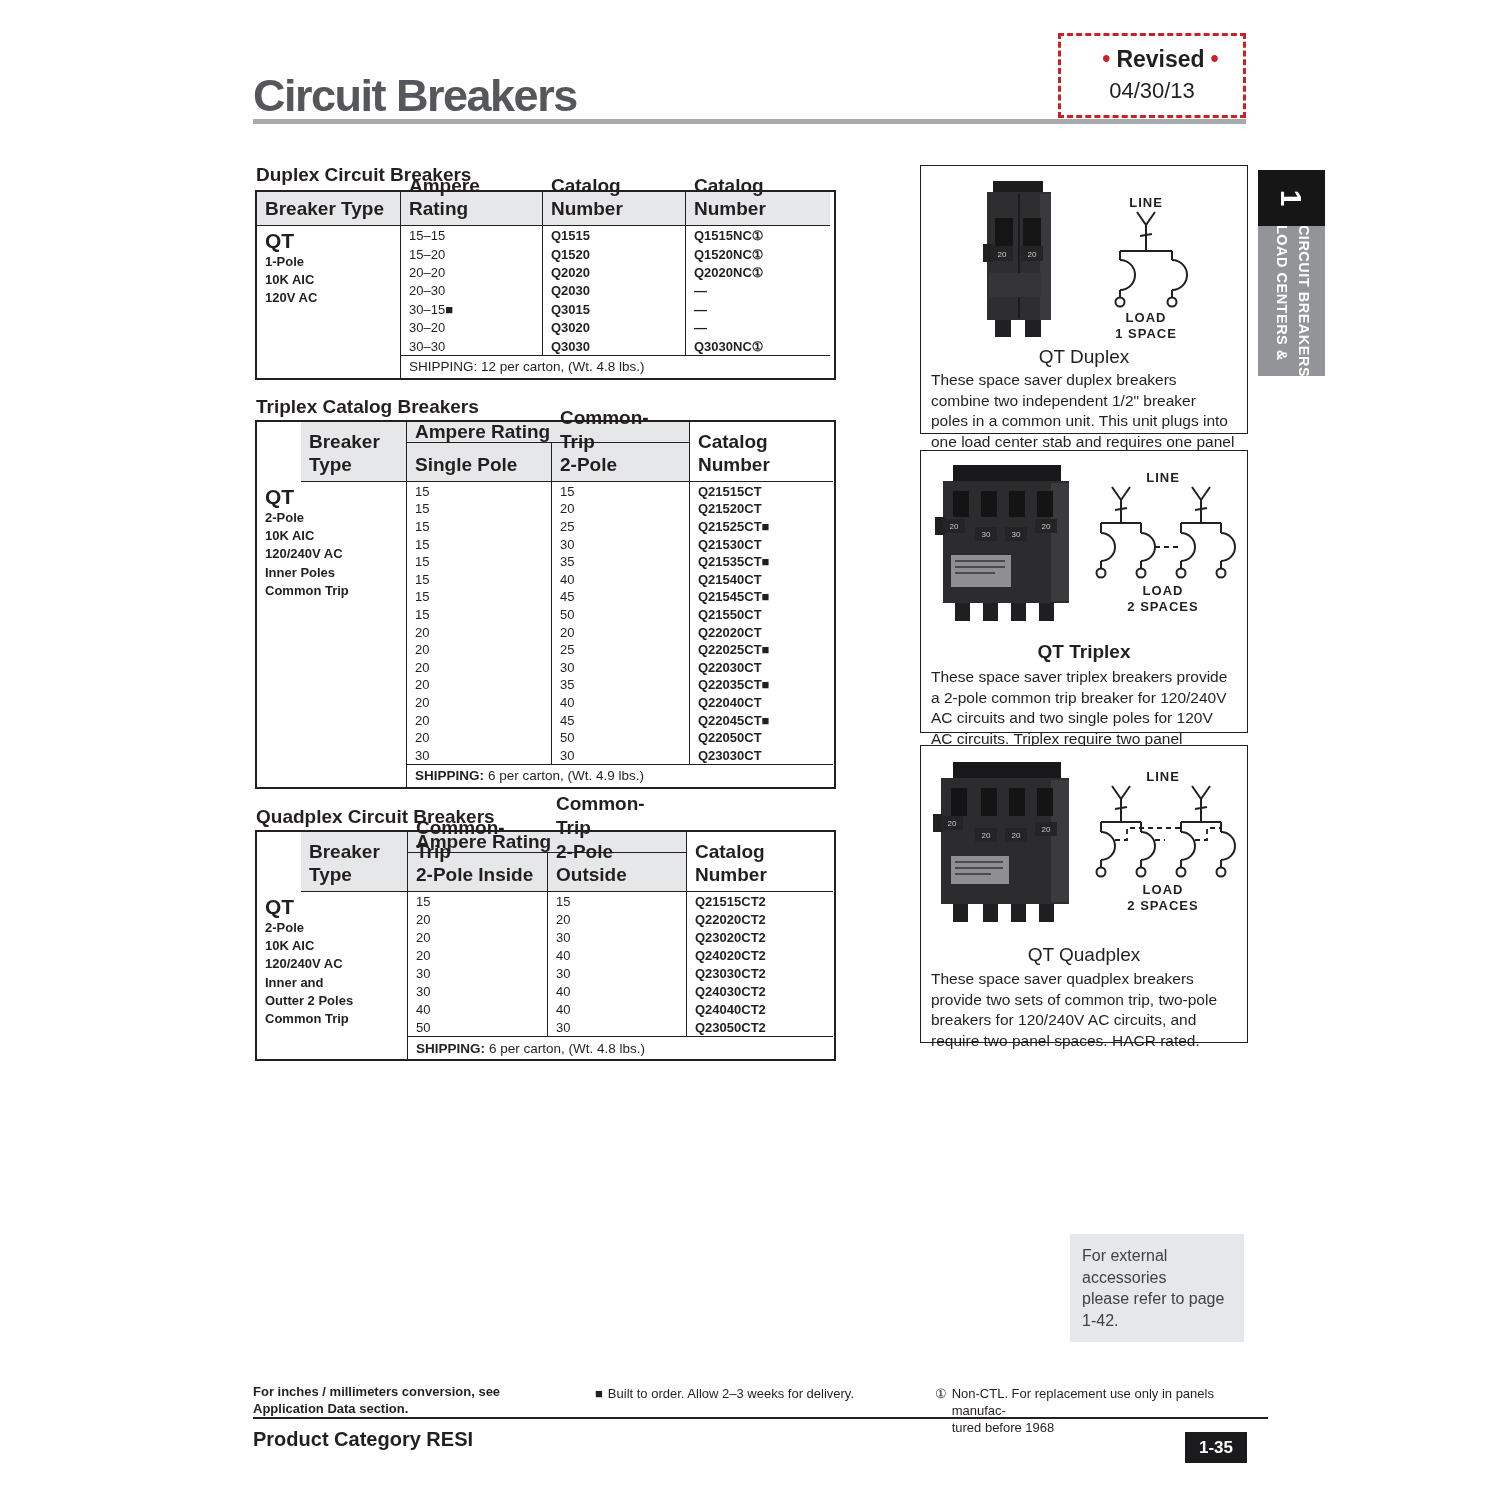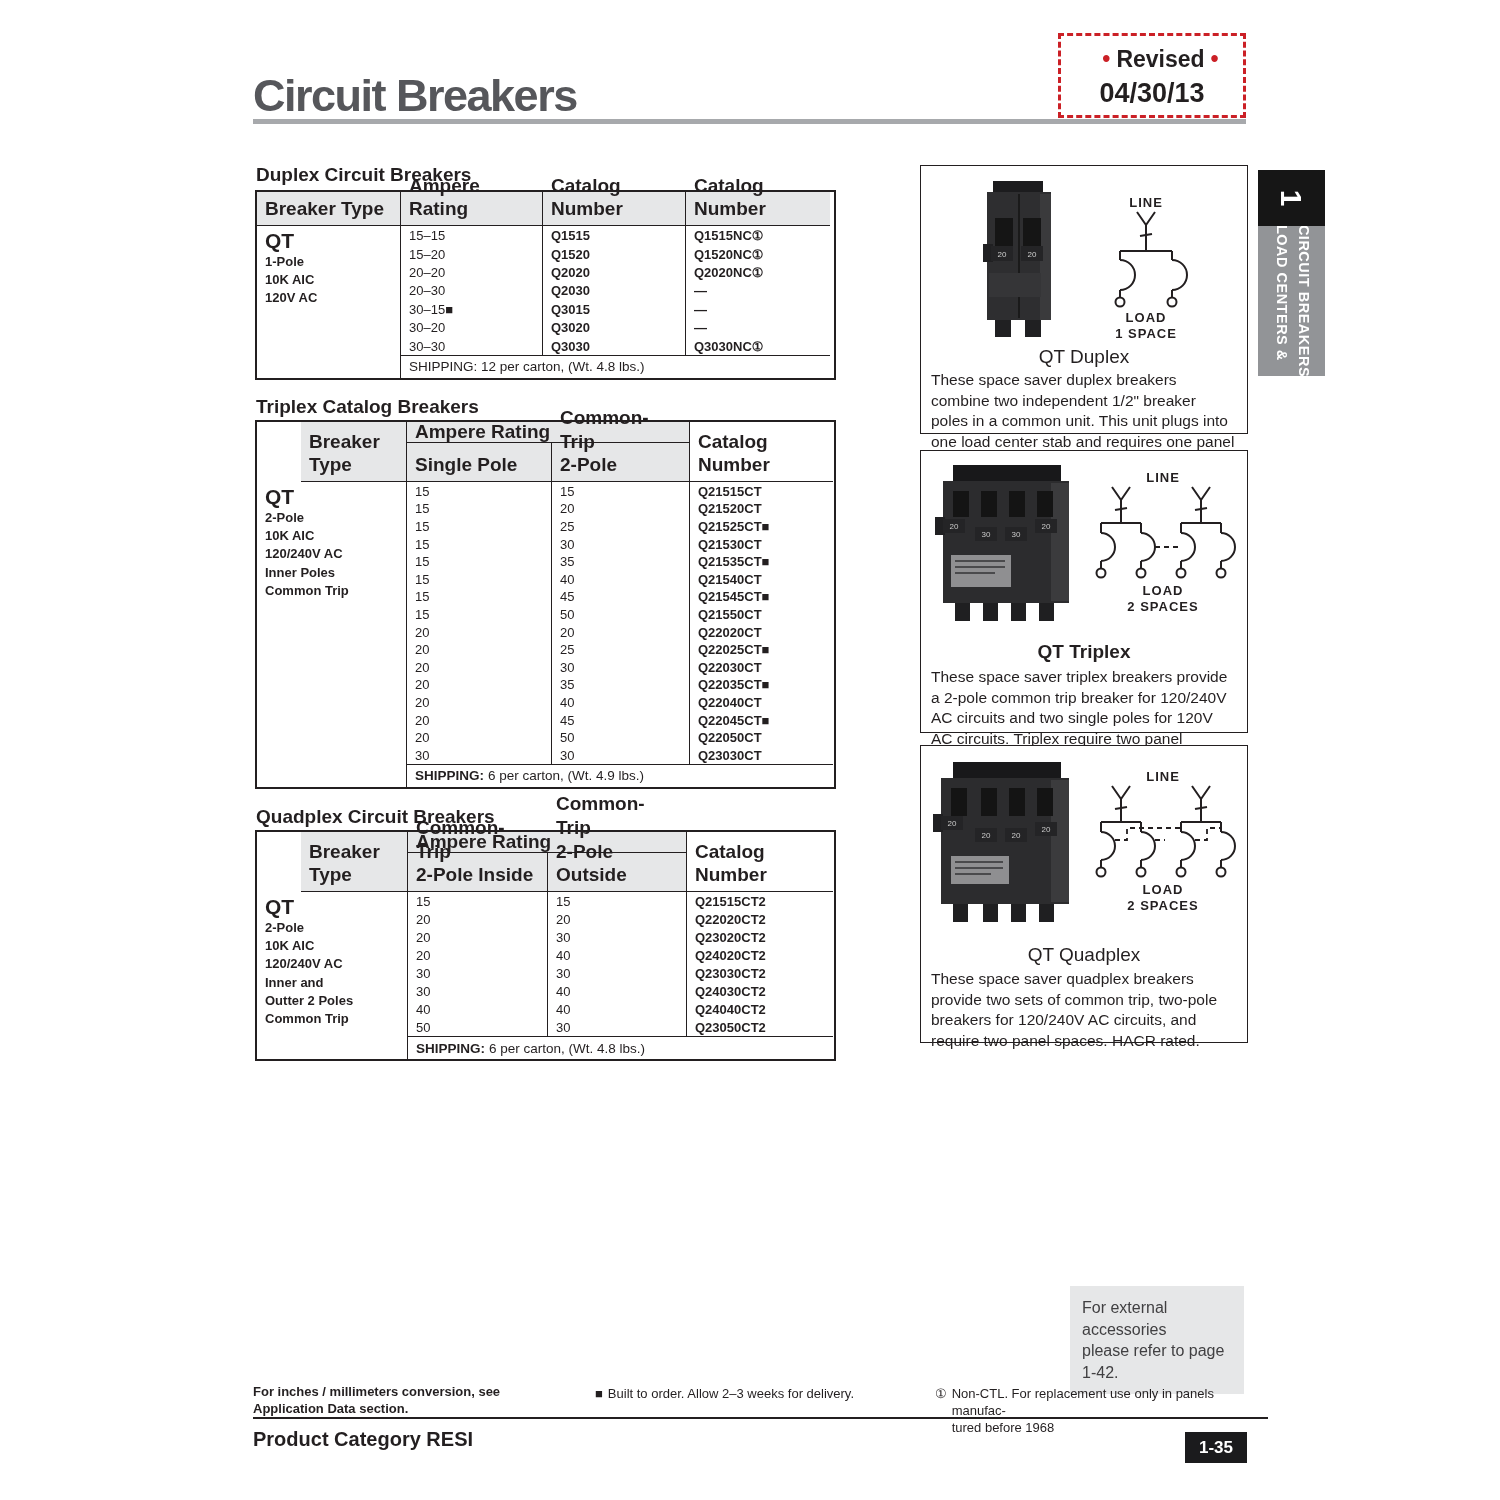--- a/index.html
+++ b/index.html
@@ -10,21 +10,21 @@
   
   .h1{font-size:45px;font-weight:bold;color:#56575B;letter-spacing:-1.5px;}
   .rule-thick{background:#A7A9AC;height:5px;}
   .h2{font-size:27px;font-weight:bold;color:#56575B;letter-spacing:-0.5px;}
   .h3{font-size:19px;font-weight:bold;color:#231F20;}
 
   
   .revised{border:3px dashed #CB2026;text-align:center;padding-top:10px;background:#fff;}
   .revised .l1{font-size:23px;font-weight:700;color:#231F20;padding-left:17px;}
   .revised .dot{color:#CB2026;font-size:23px;padding:0 6px;}
-  .revised .l2{font-size:27px;font-weight:700;color:#231F20;margin-top:5px;}
+  .revised .l2{font-size:22px;font-weight:400;color:#231F20;margin-top:5px;}
 
   
   .tbl{display:grid;border:2px solid #231F20;background:#fff;font-size:13px;}
   .tbl>div{box-sizing:border-box;}
   .th{background:#E6E7E8;font-weight:bold;font-size:19px;padding:3px 8px 4px;
       display:flex;align-items:flex-end;white-space:pre-line;line-height:1.25;}
   .br{border-right:1.5px solid #231F20;}
   .bb{border-bottom:1.5px solid #231F20;}
   .bt{border-top:1.5px solid #231F20;}
   .c2{grid-column:2;} .c3{grid-column:3;} .c4{grid-column:4;}
@@ -446,21 +446,21 @@
   <div class="abs tab-black" style="left:1258px;top:170px;width:67px;height:56px;">
     <div class="num">1</div>
   </div>
   <div class="abs tab-gray" style="left:1258px;top:226px;width:67px;height:150px;">
     <div class="rot">
       <div>CIRCUIT BREAKERS</div>
       <div>LOAD CENTERS &amp;</div>
     </div>
   </div>
 
-  <div class="abs acc-box" style="left:1070px;top:1286px;width:150px;">For external accessories
+  <div class="abs acc-box" style="left:1070px;top:1234px;width:150px;">For external accessories
 please refer to page 1-42.</div>
 
   <div class="abs fnote bold" style="left:253px;top:1384px;width:310px;">For inches / millimeters conversion, see Application Data section.</div>
   <div class="abs fnote fnote-flex" style="left:595px;top:1386px;width:300px;">
     <span class="mk">■</span>
     <span>Built to order. Allow 2–3 weeks for delivery.</span>
   </div>
   <div class="abs fnote fnote-flex" style="left:935px;top:1386px;width:320px;">
     <span class="mk">①</span>
     <span class="pre">Non-CTL. For replacement use only in panels manufac-

